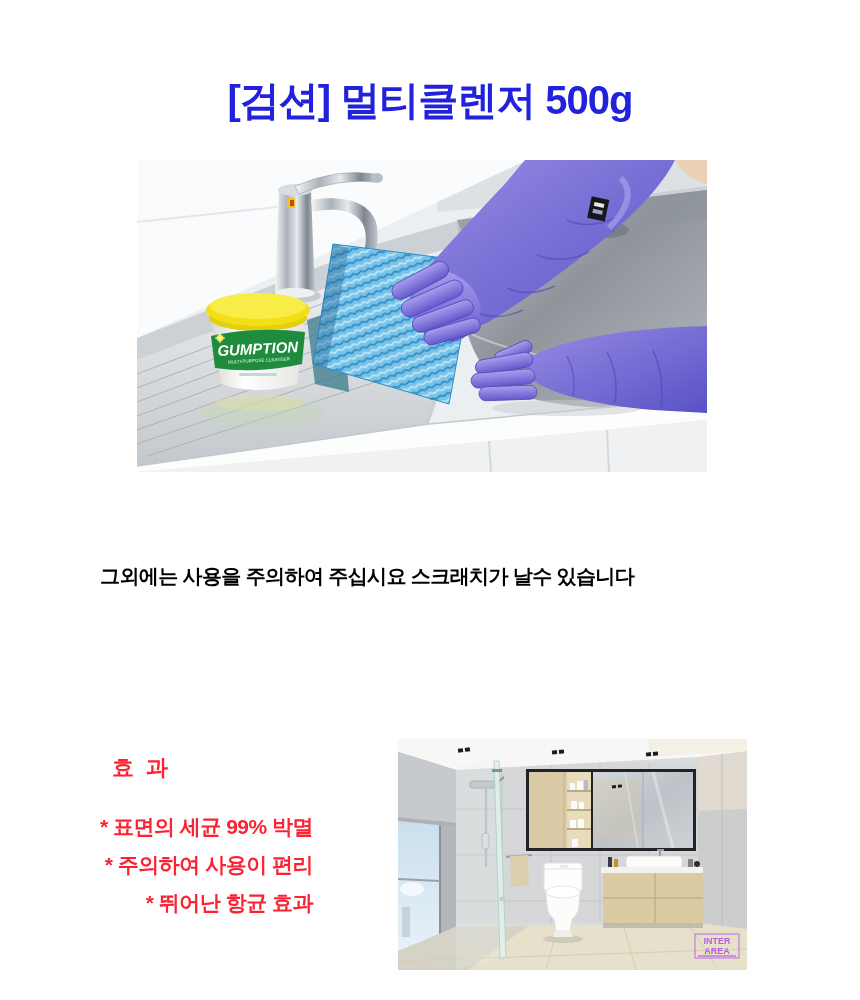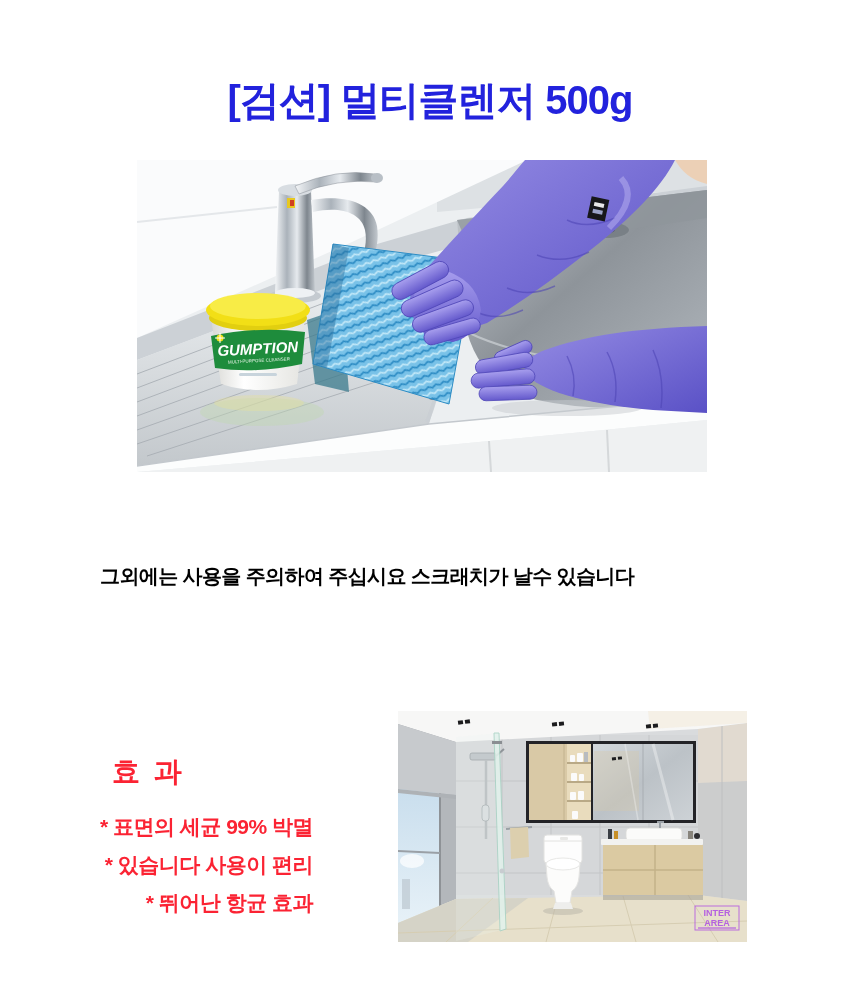--- a/index.html
+++ b/index.html
@@ -21,29 +21,29 @@
     position:absolute;left:137px;top:148px;width:570px;height:312px;
   }
   .kitchen-photo svg{display:block;width:570px;height:312px;}
   .description{
     position:absolute;left:100px;top:545px;width:700px;
     font-size:20px;font-weight:700;color:#000000;
     line-height:38px;letter-spacing:-0.6px;white-space:nowrap;
   }
   .fx-heading{
     position:absolute;left:112px;top:741px;
-    font-size:28px;font-weight:700;color:#fb2333;letter-spacing:3px;text-align:right;
+    font-size:22px;font-weight:700;color:#fb2333;letter-spacing:3px;text-align:right;
   }
   .fx-list{
     position:absolute;left:100px;top:796px;
     font-size:21px;font-weight:700;color:#fb2333;
     line-height:38px;letter-spacing:-0.5px;white-space:nowrap;text-align:right;
   }
   .bathroom-photo{
-    position:absolute;left:398px;top:699px;width:390px;height:231px;
+    position:absolute;left:398px;top:727px;width:390px;height:231px;
   }
   .bathroom-photo svg{display:block;width:349px;height:231px;}
   .brand-text{font-family:"Liberation Sans","DejaVu Sans",sans-serif;}
 </style>
 </head>
 <body>
 
 <div class="page">
 
   <h1 class="title">[검션] 멀티클렌저 500g</h1>
@@ -204,21 +204,21 @@
     </svg>
   </div>
 
   <div class="description">
     <div>그외에는 사용을 주의하여 주십시요 스크래치가 날수 있습니다</div>
   </div>
 
   <div class="fx-heading">효 과</div>
   <div class="fx-list">
     <div>* 표면의 세균 99% 박멸</div>
-    <div>* 있습니다 사용이 편리</div>
+    <div>* 주의하여 사용이 편리</div>
     <div>* 뛰어난 항균 효과</div>
   </div>
 
   <div class="bathroom-photo">
     <svg viewBox="0 0 349 231" preserveAspectRatio="none">
       <defs>
         <linearGradient id="bWin" x1="0" y1="0" x2="0" y2="1">
           <stop offset="0" stop-color="#c6dcec"></stop>
             <stop offset="1" stop-color="#e8f2f8"></stop>
         </linearGradient>

